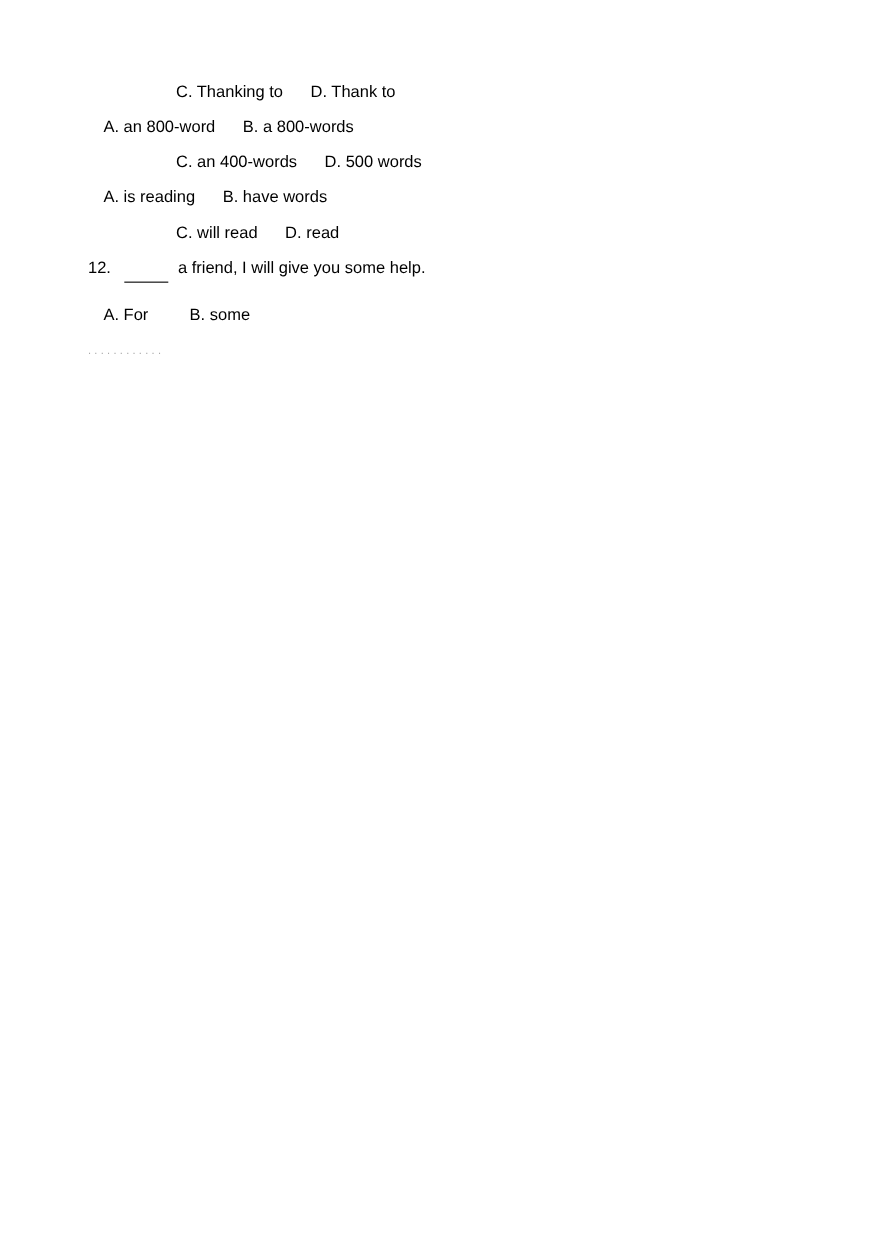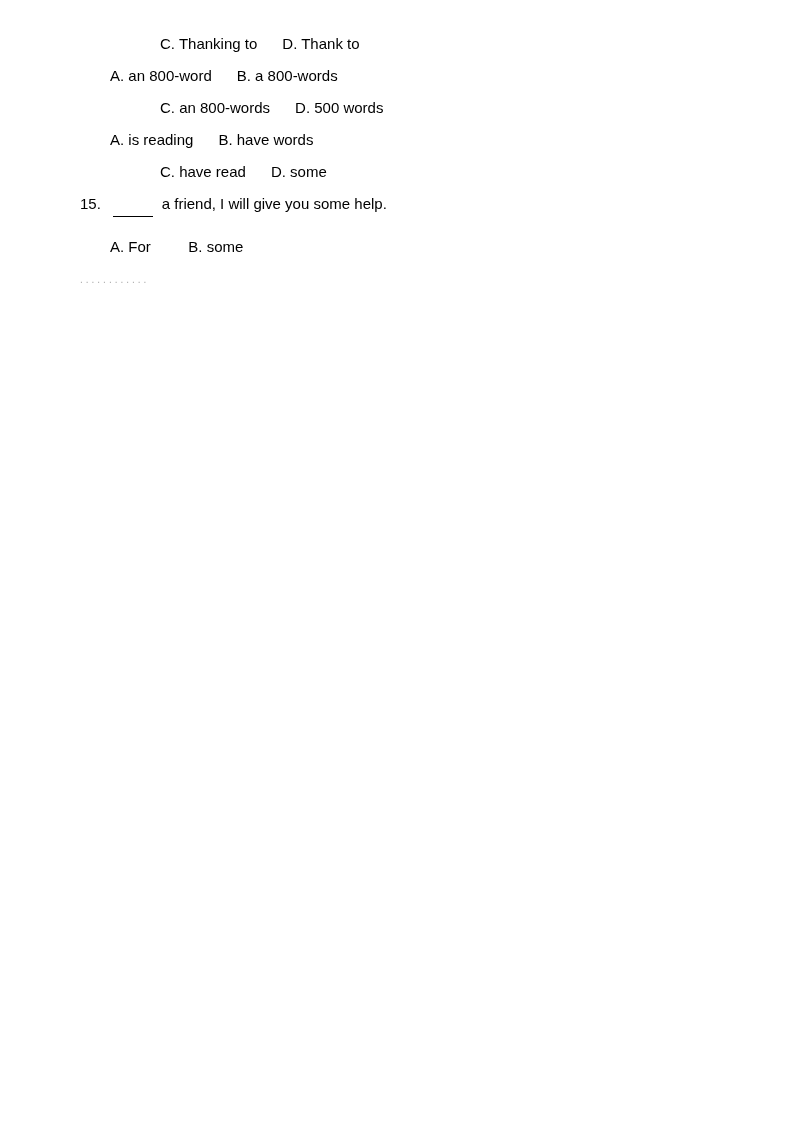--- a/index.html
+++ b/index.html
@@ -12,31 +12,31 @@
       background: #ffffff;
       font-family: Arial, sans-serif;
       font-size: 15px;
       color: #000000;
       width: 800px;
       min-height: 1133px;
       position: relative;
     }
 
     .page {
-      padding: 32px 80px;
+      padding: 72px 80px;
     }
 
     .question-row {
       margin-bottom: 18px;
       line-height: 1.6;
     }
 
     .options-row {
       margin-bottom: 8px;
-      margin-left: 30px;
+      margin-left: 14px;
       line-height: 1.6;
     }
 
     .options-row-indented {
       margin-left: 80px;
       margin-bottom: 8px;
       line-height: 1.6;
     }
 
     .underline {
@@ -65,38 +65,38 @@
     &nbsp;&nbsp;&nbsp;&nbsp;
     <span>D. Thank to</span>
   </div>
 
   <div class="options-row">
     <span>A. an 800-word</span>
     &nbsp;&nbsp;&nbsp;&nbsp;
     <span>B. a 800-words</span>
   </div>
   <div class="options-row-indented">
-    <span>C. an 800-words</span>
+    <span>C. an 400-words</span>
     &nbsp;&nbsp;&nbsp;&nbsp;
     <span>D. 500 words</span>
   </div>
 
   <div class="options-row">
     <span>A. is reading</span>
     &nbsp;&nbsp;&nbsp;&nbsp;
     <span>B. have words</span>
   </div>
   <div class="options-row-indented">
-    <span>C. have read</span>
+    <span>C. will read</span>
     &nbsp;&nbsp;&nbsp;&nbsp;
-    <span>D. some</span>
+    <span>D. read</span>
   </div>
 
   <div class="question-row">
-    <span>15.</span>
+    <span>12.</span>
     &nbsp;&nbsp;<span class="blank-short">&nbsp;&nbsp;&nbsp;&nbsp;</span>&nbsp;
     <span>a friend, I will give you some help.</span>
   </div>
   <div class="options-row">
     <span>A. For</span>
     &nbsp;&nbsp;&nbsp;&nbsp;&nbsp;&nbsp;&nbsp;
     <span>B. some</span>
   </div>
 
   <div style="margin-top: 10px;">

